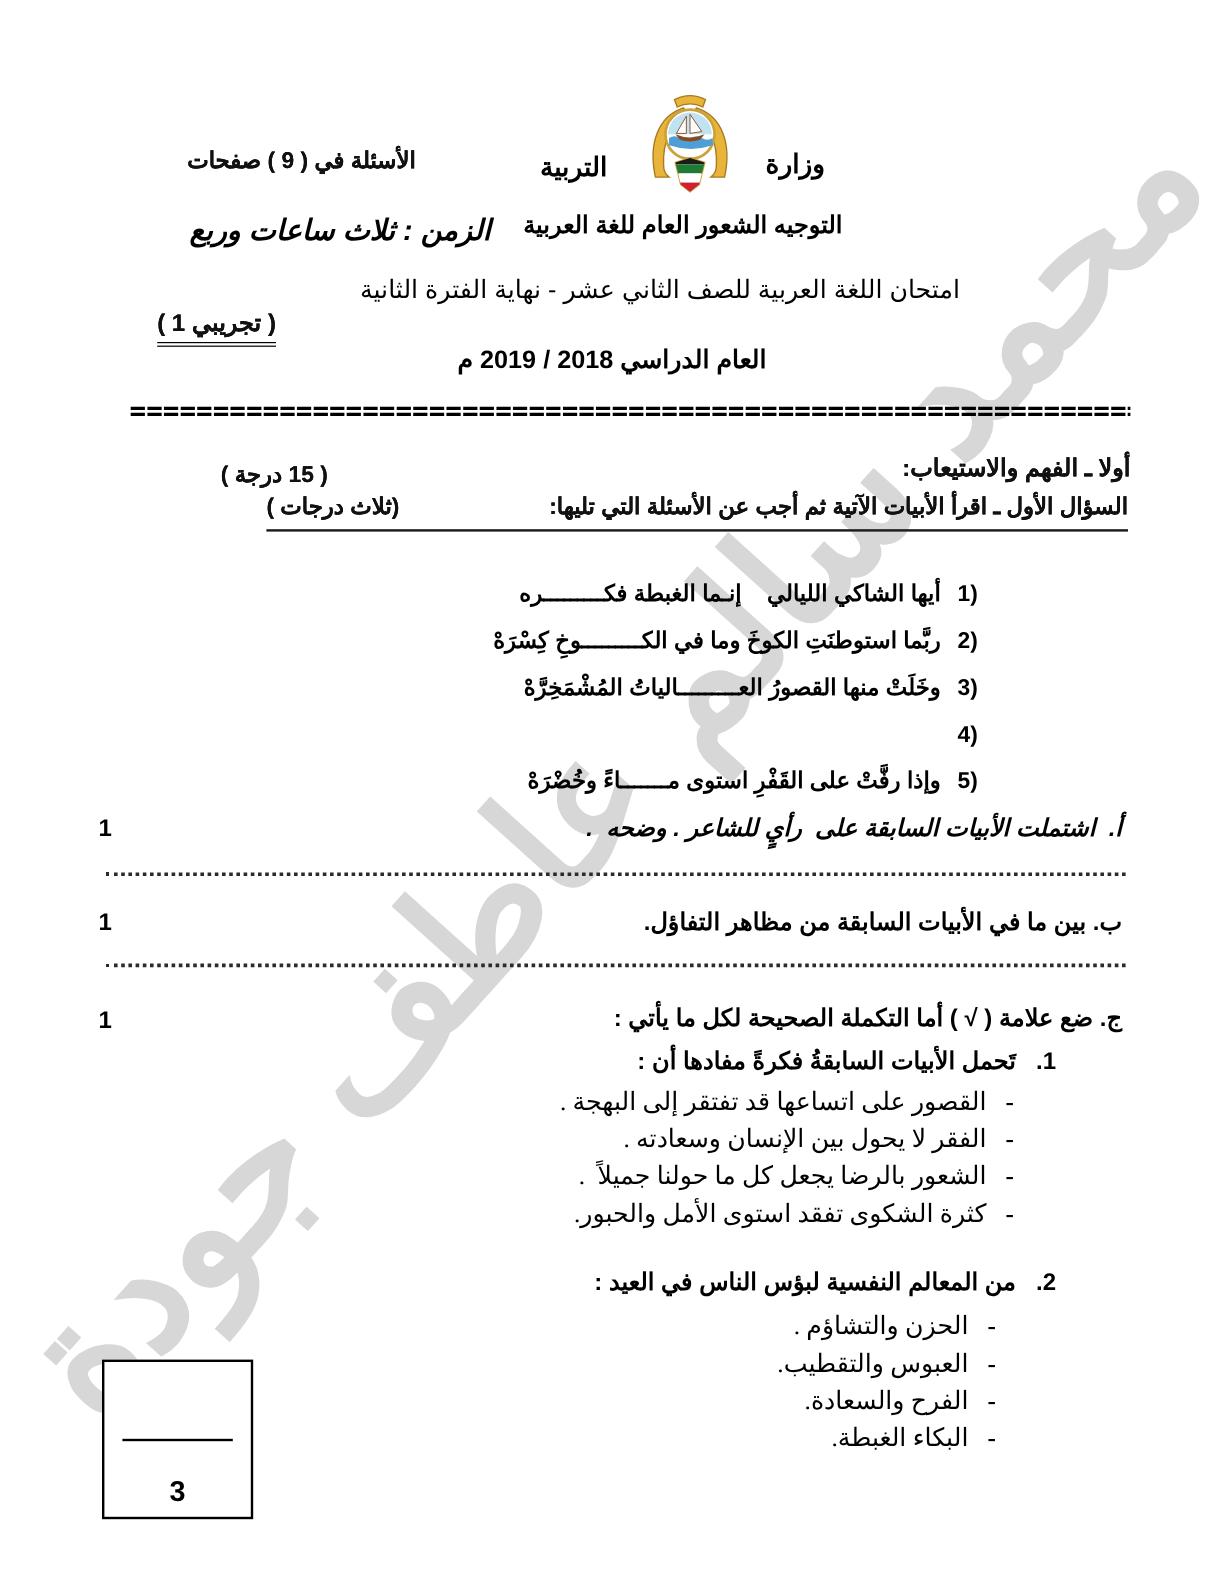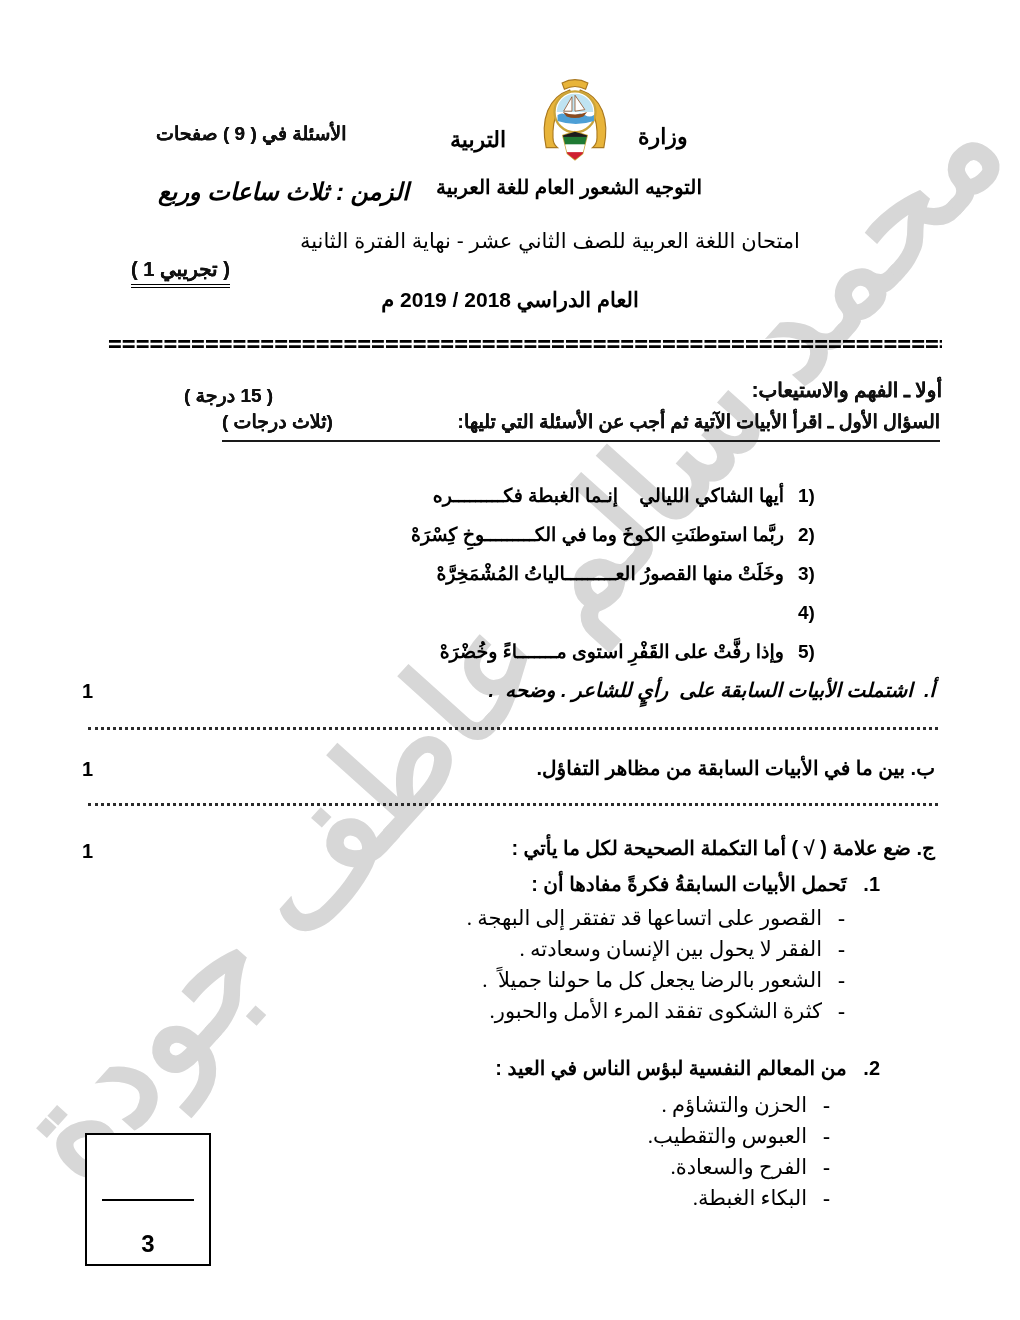--- a/index.html
+++ b/index.html
@@ -192,21 +192,21 @@
     <div class="opt-row">
       <span class="opt-dash">-</span>
       <span>الفقر لا يحول بين الإنسان وسعادته .</span>
     </div>
     <div class="opt-row">
       <span class="opt-dash">-</span>
       <span>الشعور بالرضا يجعل كل ما حولنا جميلاً  .</span>
     </div>
     <div class="opt-row">
       <span class="opt-dash">-</span>
-      <span>كثرة الشكوى تفقد المرء الأمل والحبور.</span>
+      <span>كثرة الشكوى تفقد استوى الأمل والحبور.</span>
     </div>
   </div>
 
   <div class="abs z1 sub-head sub2-head">2.   من المعالم النفسية لبؤس الناس في العيد :</div>
   <div class="abs z1 options opts2">
     <div class="opt-row">
       <span class="opt-dash">-</span>
       <span>الحزن والتشاؤم .</span>
     </div>
     <div class="opt-row">

